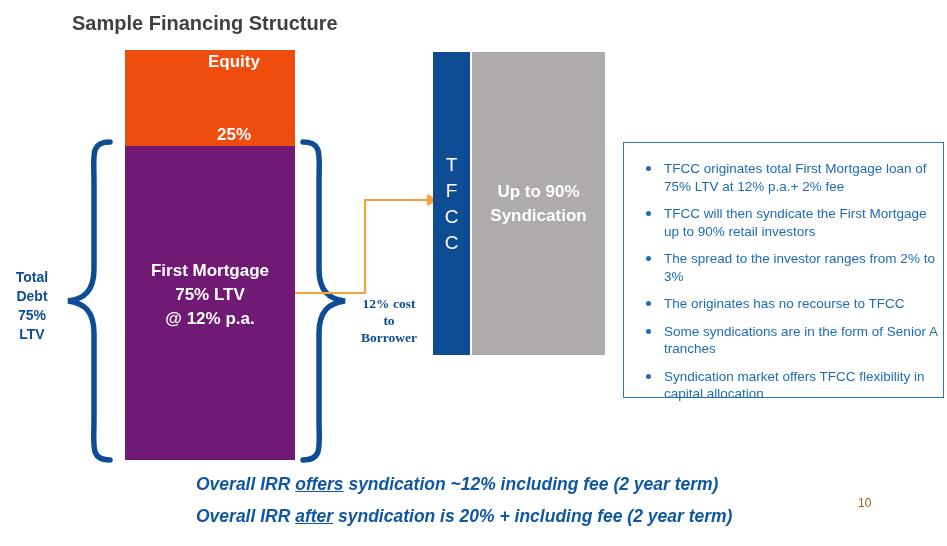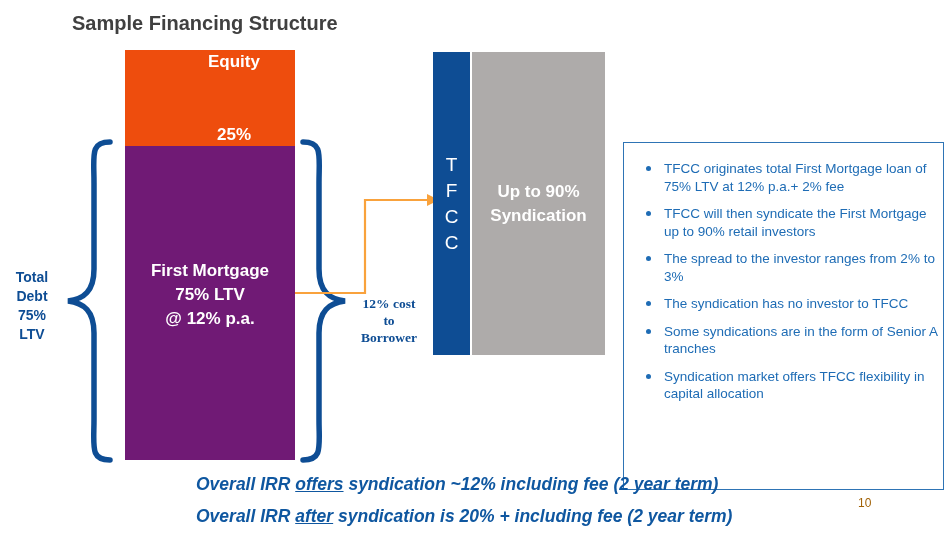--- a/index.html
+++ b/index.html
@@ -51,21 +51,21 @@
     font-size: 19px; font-weight: 400; line-height: 26px; text-align: center;
   }
   .syndication-box {
     position: absolute; left: 472px; top: 52px; width: 133px; height: 303px;
     background: #AEABAA; color: #ffffff;
     display: flex; flex-direction: column; align-items: center; justify-content: center;
     font-size: 17px; font-weight: 700; line-height: 24px; text-align: right;
   }
 
   .bullet-panel {
-    position: absolute; left: 623px; top: 142px; width: 321px; height: 348px;
+    position: absolute; left: 623px; top: 142px; width: 321px; height: 256px;
     border: 1.5px solid #2E74B5; background: #ffffff;
     padding: 17px 4px 10px 22px;
   }
   .bullet-list { list-style: none; }
   .bullet-item { display: flex; margin-bottom: 10px; }
   .bullet-dot {
     flex: 0 0 auto; width: 5px; height: 5px; border-radius: 50%;
     background: #1E6CB5; margin: 6px 13px 0 0;
   }
   .bullet-text {
@@ -151,21 +151,21 @@
       <li class="bullet-item">
         <span class="bullet-dot"></span>
         <span class="bullet-text">TFCC will then syndicate the First Mortgage up to 90% retail investors</span>
       </li>
       <li class="bullet-item">
         <span class="bullet-dot"></span>
         <span class="bullet-text">The spread to the investor ranges from 2% to 3%</span>
       </li>
       <li class="bullet-item">
         <span class="bullet-dot"></span>
-        <span class="bullet-text">The syndication has no investor to TFCC</span>
+        <span class="bullet-text">The originates has no recourse to TFCC</span>
       </li>
       <li class="bullet-item">
         <span class="bullet-dot"></span>
         <span class="bullet-text">Some syndications are in the form of Senior A tranches</span>
       </li>
       <li class="bullet-item">
         <span class="bullet-dot"></span>
         <span class="bullet-text">Syndication market offers TFCC flexibility in capital allocation</span>
       </li>
     </ul>

